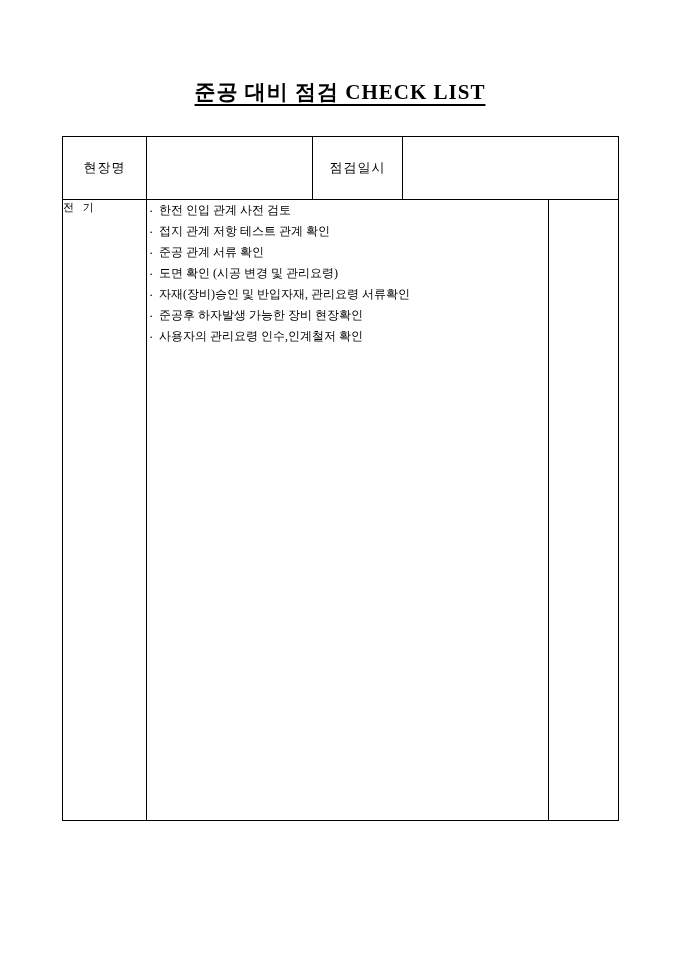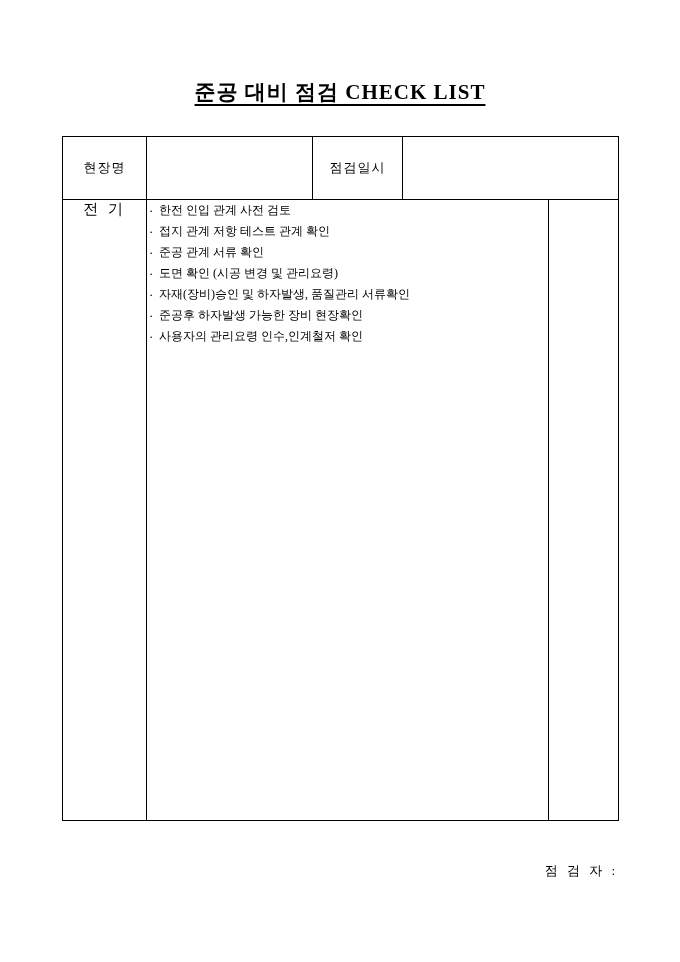--- a/index.html
+++ b/index.html
@@ -88,22 +88,21 @@
     text-align: center;
     font-size: 13px;
     letter-spacing: 3px;
     height: 40px;
     line-height: 40px;
   }
   .row-body td {
     height: 620px;
   }
   .category-cell {
-    text-align: center;
-    font-size: 15px;
+    font-size: 11px;
     letter-spacing: 3px;
     padding-top: 14px;
     vertical-align: top;
   }
   .items-cell {
     padding: 14px 0 0 12px;
     vertical-align: top;
   }
   ul.items {
     list-style: none;
@@ -161,25 +160,24 @@
         <td class="cell-blank" colspan="2"></td>
       </tr>
       <tr class="row-body">
         <td class="category-cell">전 기</td>
         <td class="items-cell" colspan="3">
           <ul class="items">
             <li>한전 인입 관계 사전 검토</li>
             <li>접지 관계 저항 테스트 관계 확인</li>
             <li>준공 관계 서류 확인</li>
             <li>도면 확인 (시공 변경 및 관리요령)</li>
-            <li>자재(장비)승인 및 하자발생, 품질관리 서류확인</li>
+            <li>자재(장비)승인 및 반입자재, 관리요령 서류확인</li>
             <li>준공후 하자발생 가능한 장비 현장확인</li>
             <li>사용자의 관리요령 인수,인계철저 확인</li>
           </ul>
         </td>
         <td class="result-cell"></td>
       </tr>
     </tbody>
   </table>
 
-  <div class="inspector-line">점 검 자 :</div>
 
 </div>
 
 </body></html>

